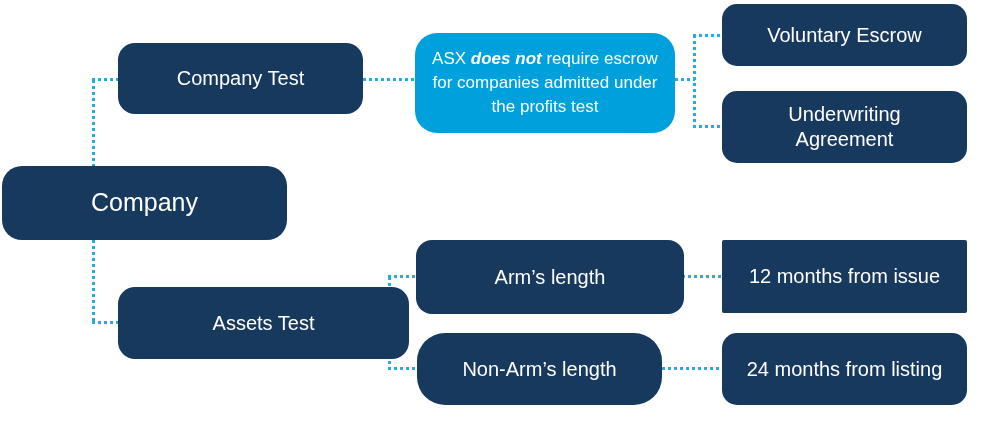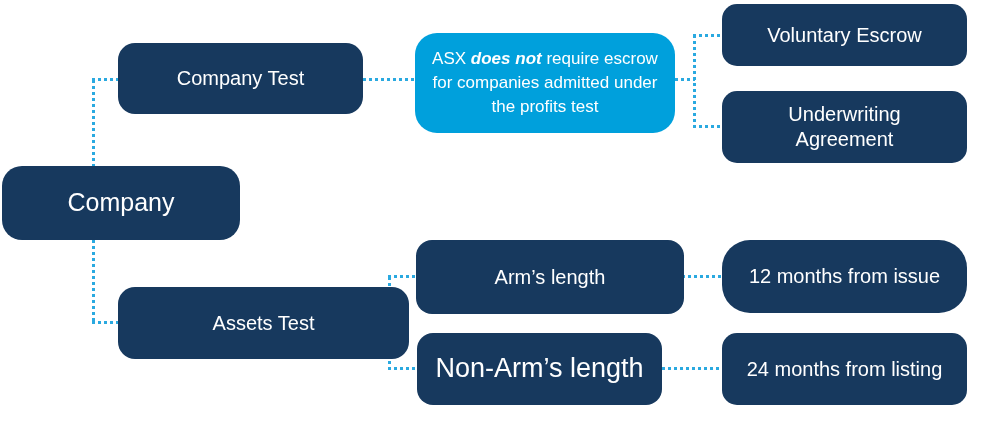--- a/index.html
+++ b/index.html
@@ -64,21 +64,21 @@
   <div class="hline" style="left:693px;top:125px;width:29px;"></div>
 
   <div class="hline" style="left:363px;top:321px;width:26px;"></div>
   <div class="vline" style="left:388px;top:277px;height:92px;"></div>
   <div class="hline" style="left:388px;top:275px;width:28px;"></div>
   <div class="hline" style="left:388px;top:367px;width:29px;"></div>
 
   <div class="hline" style="left:658px;top:275px;width:64px;"></div>
   <div class="hline" style="left:662px;top:367px;width:60px;"></div>
 
-  <div class="node" style="left:2px;top:166px;width:238px;height:74px;border-radius:20px;font-size:25px;">
+  <div class="node" style="left:2px;top:166px;width:285px;height:74px;border-radius:20px;font-size:25px;">
     <span>Company</span>
   </div>
 
   <div class="node" style="left:118px;top:43px;width:245px;height:71px;border-radius:17px;font-size:20px;">
     <span>Company Test</span>
   </div>
 
   <div class="node note" style="left:415px;top:33px;width:260px;height:100px;border-radius:22px;font-size:17px;">
     <span><span>ASX </span><em class="emph">does not</em><span> require escrow for companies admitted under the profits test</span></span>
   </div>
@@ -92,25 +92,25 @@
   </div>
 
   <div class="node" style="left:118px;top:287px;width:291px;height:72px;border-radius:17px;font-size:20px;">
     <span>Assets Test</span>
   </div>
 
   <div class="node" style="left:416px;top:240px;width:268px;height:74px;border-radius:16px;font-size:20px;text-align:center;">
     <span>Arm’s length</span>
   </div>
 
-  <div class="node" style="left:417px;top:333px;width:245px;height:72px;border-radius:16px;font-size:27px;">
+  <div class="node" style="left:417px;top:333px;width:245px;height:72px;border-radius:28px;font-size:20px;">
     <span>Non-Arm’s length</span>
   </div>
 
-  <div class="node" style="left:722px;top:240px;width:245px;height:73px;border-radius:28px;font-size:20px;">
+  <div class="node" style="left:722px;top:240px;width:245px;height:73px;border-radius:2px;font-size:20px;">
     <span>12 months from issue</span>
   </div>
 
   <div class="node" style="left:722px;top:333px;width:245px;height:72px;border-radius:15px;font-size:20px;">
     <span>24 months from listing</span>
   </div>
 
 </div>
 
 </body></html>

